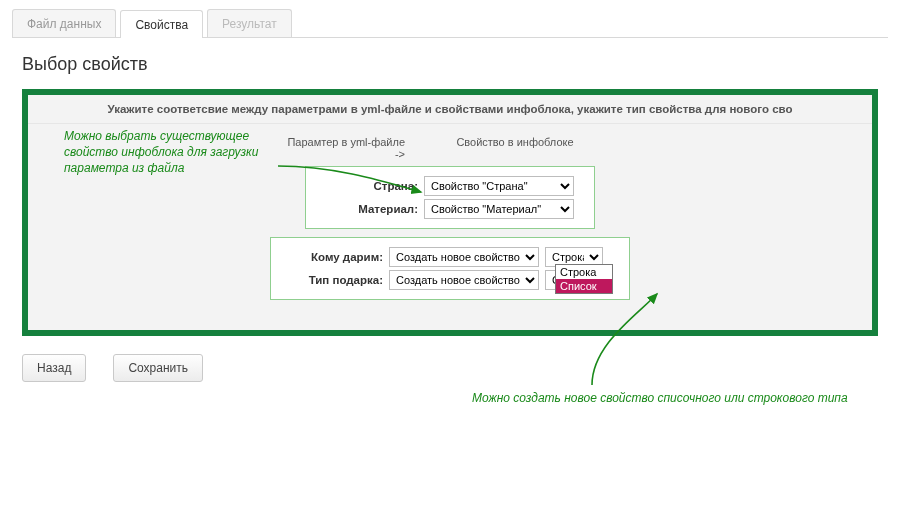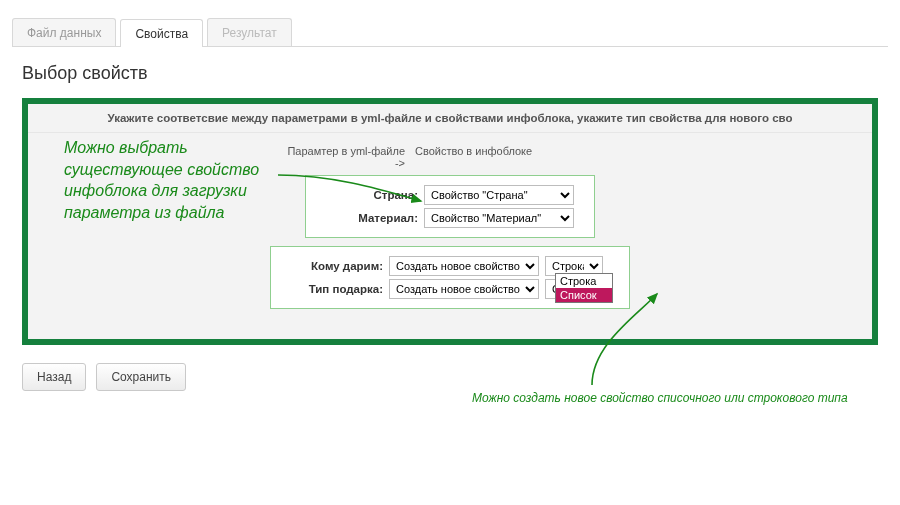--- a/index.html
+++ b/index.html
@@ -6,21 +6,21 @@
     body {
       font-family: Arial, Helvetica, sans-serif;
       font-size: 12px;
       background: #fff;
       width: 900px;
       height: 505px;
       position: relative;
       overflow: hidden;
     }
     .page {
-      padding: 17px 12px;
+      padding: 8px 12px;
     }
     
     .tabs {
       display: flex;
       border-bottom: 1px solid #d8d8d8;
       height: 30px;
       align-items: flex-end;
     }
     .tab {
       border: 1px solid #d8d8d8;
@@ -72,21 +72,21 @@
       position: relative;
       padding: 12px 0 0;
       display: flex;
       justify-content: center;
     }
 
     .note {
       position: absolute;
       color: #1a8a1a;
       font-style: italic;
-      font-size: 16px;
+      font-size: 12px;
       line-height: 1.35;
       max-width: 210px;
     }
     .note-left { left: 36px; top: 4px; }
     .note-bottom {
       position: absolute;
       color: #1a8a1a;
       font-style: italic;
       font-size: 12px;
       line-height: 1.35;
@@ -97,21 +97,21 @@
 
     .col-headers {
       display: flex;
       justify-content: center;
       gap: 10px;
       font-size: 11px;
       color: #555;
       margin-bottom: 6px;
     }
     .col-headers .lh { width: 120px; text-align: right; }
-    .col-headers .rh { width: 200px; text-align: left; }
+    .col-headers .rh { width: 200px; text-align: center; }
 
     .groups { display: flex; flex-direction: column; align-items: center; gap: 8px; }
 
     .group {
       border: 1px solid #8fcf8f;
       background: #fff;
       padding: 6px 8px;
     }
     .row { display: flex; align-items: center; margin: 3px 0; }
     .row .lbl {
@@ -139,21 +139,21 @@
       font-size: 11px;
       width: 58px;
       z-index: 20;
     }
     .dropdown-open .opt { padding: 1px 4px; }
     .dropdown-open .opt.sel { background: #be185d; color: #fff; }
 
     .footer-btns {
       margin-top: 18px;
       display: flex;
-      gap: 10px;
+      gap: 27px;
     }
     .btn {
       border: 1px solid #c9c9c9;
       background: linear-gradient(#fefefe,#ececec);
       color: #444;
       padding: 6px 14px;
       font-size: 12px;
       border-radius: 3px;
       cursor: pointer;
     }

